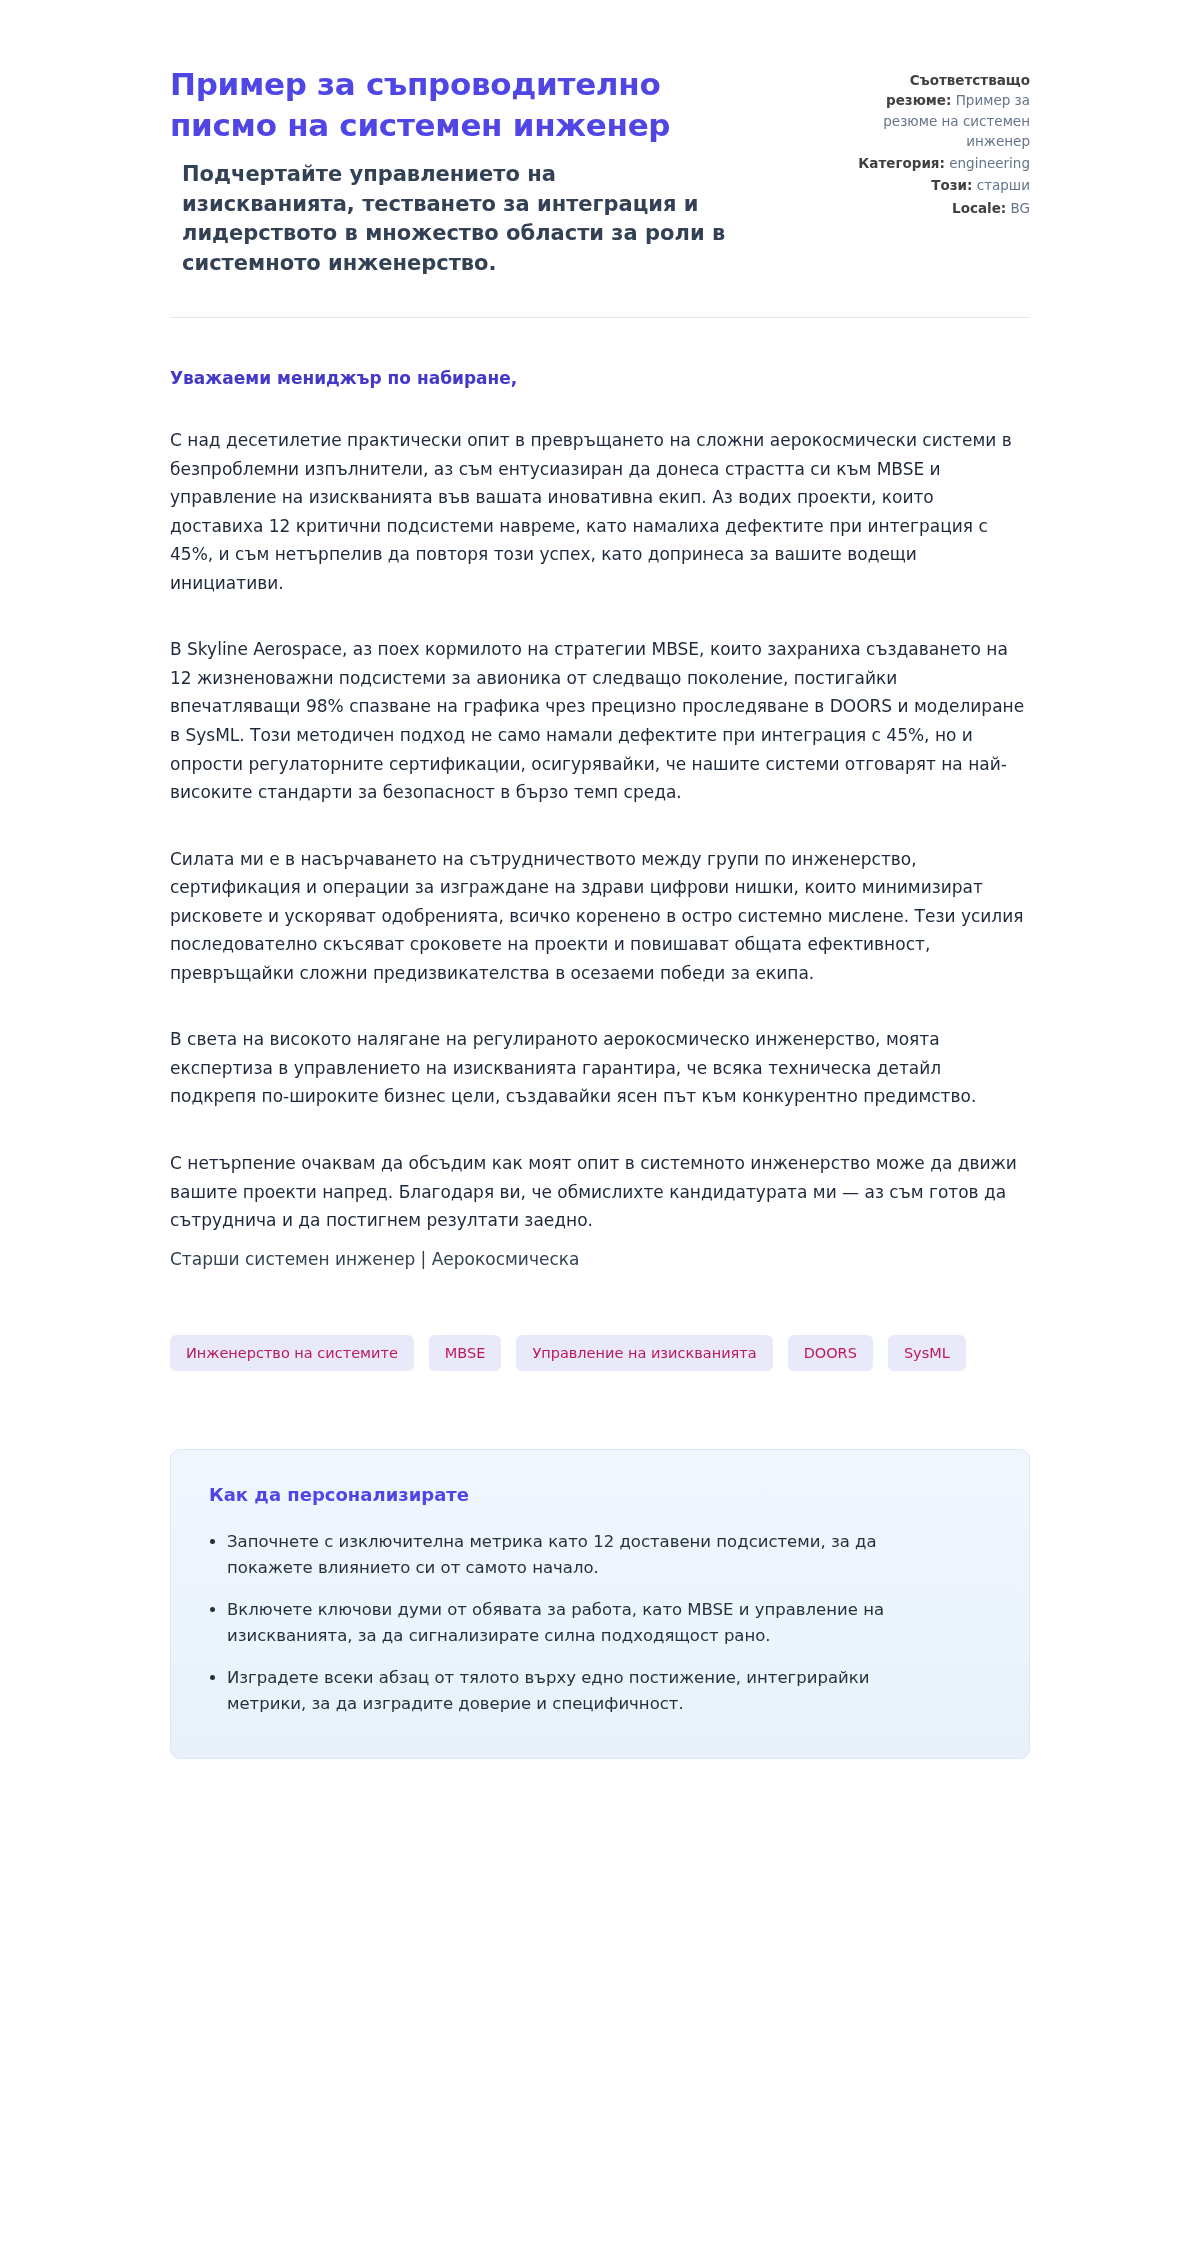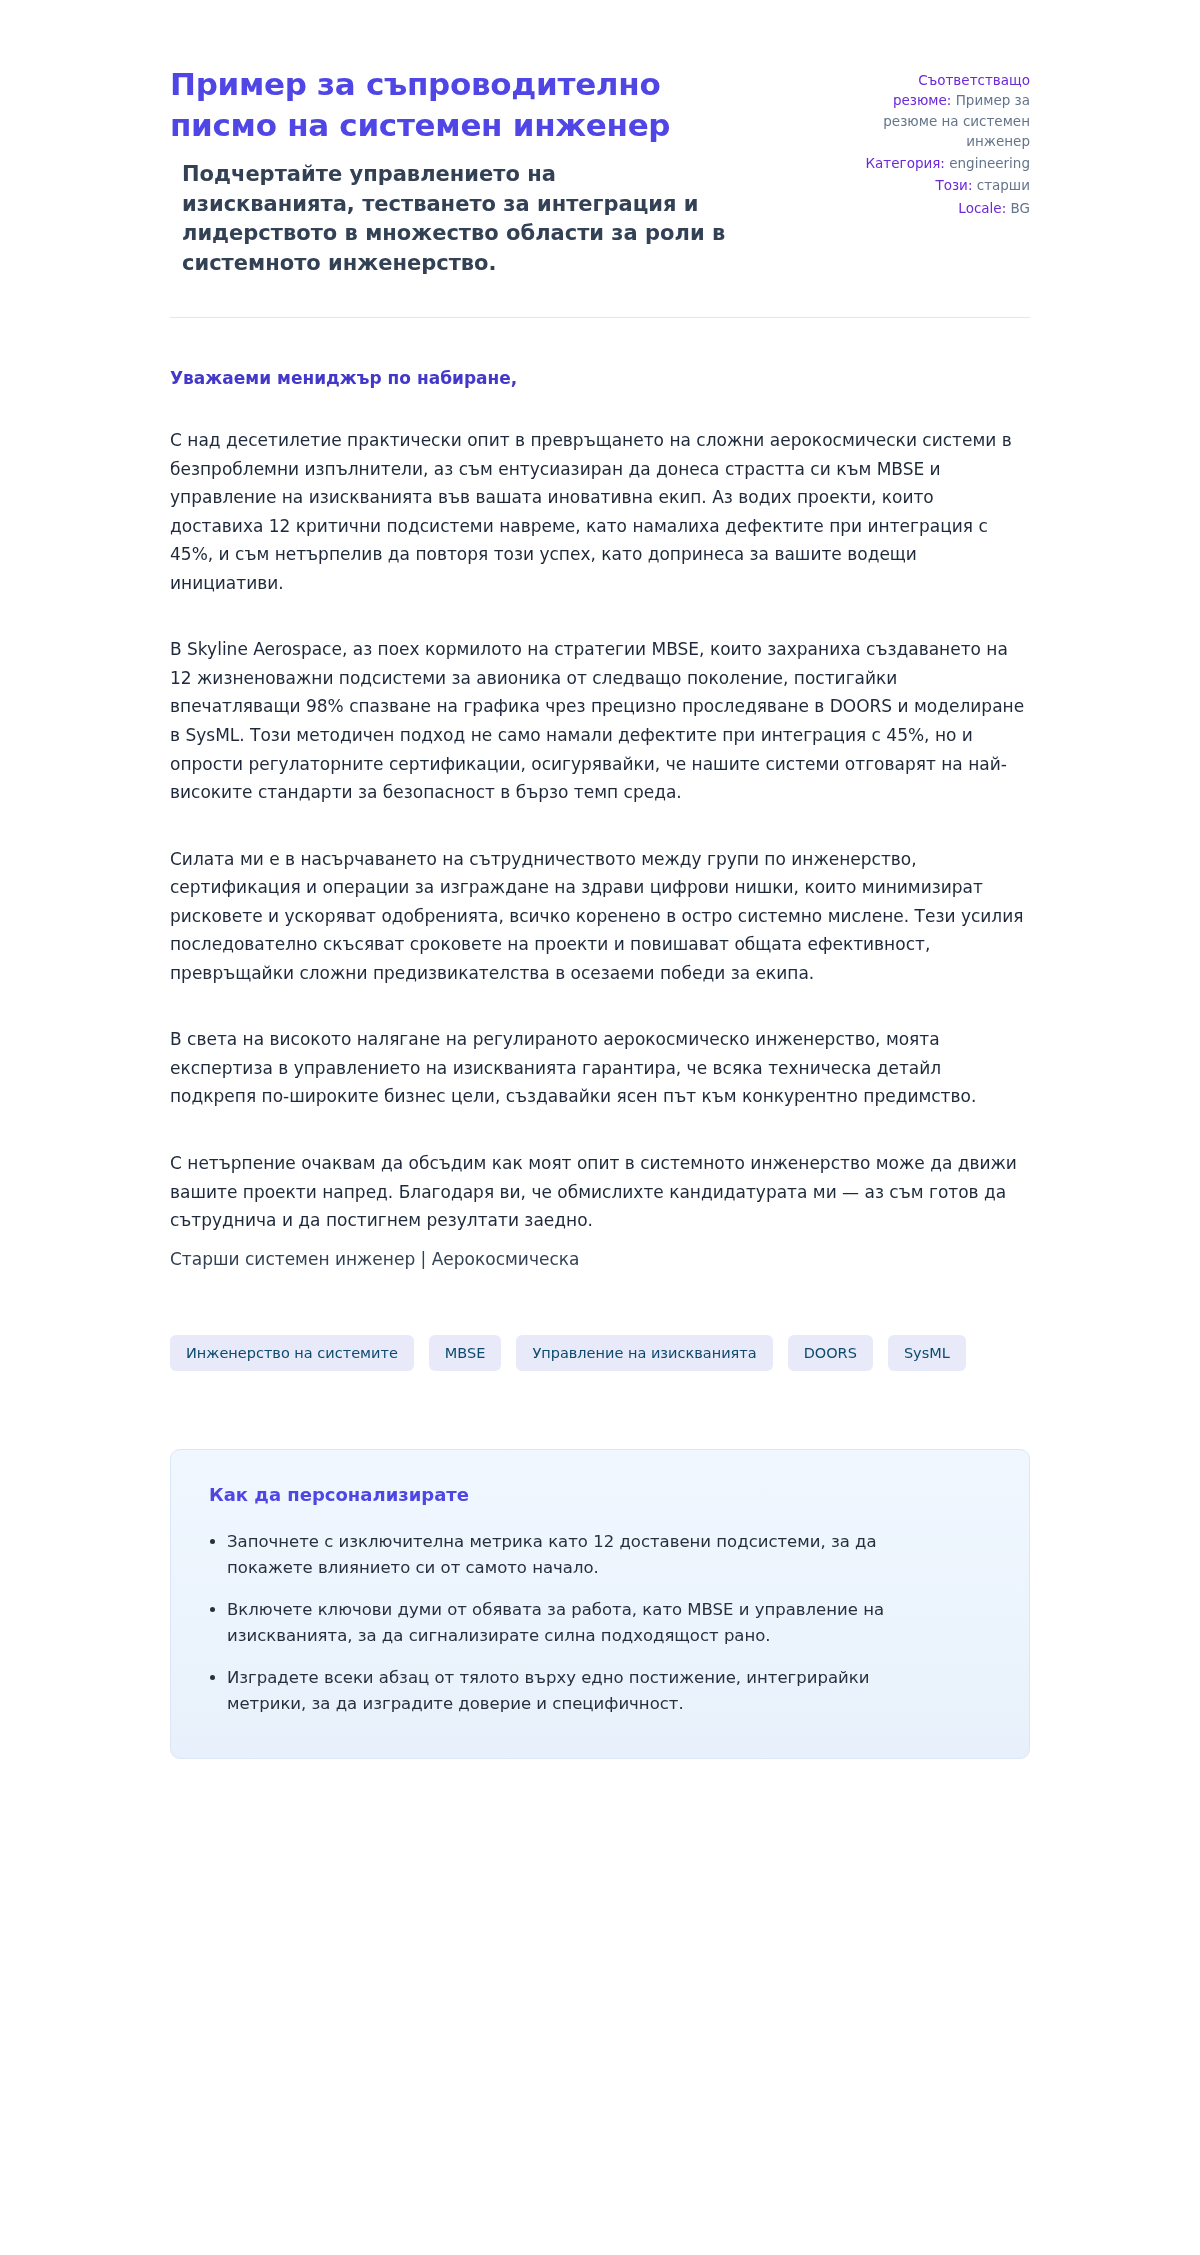--- a/index.html
+++ b/index.html
@@ -43,21 +43,21 @@
   .meta {
     width: 172px;
     flex: 0 0 172px;
     text-align: right;
     font-size: 13.5px;
     line-height: 1.5;
     color: #64748b;
     padding-top: 6px;
   }
   .meta-row { margin-bottom: 2px; }
-  .meta-row strong { color: #6d28d9; font-weight: 400; }
+  .meta-row strong { color: #404040; font-weight: 700; }
 
   
   .divider {
     border: 0;
     border-top: 1px solid #e2e8f0;
     margin-top: 38px;
   }
 
   
   .salutation {
@@ -87,21 +87,21 @@
   
   .tags {
     margin-top: 66px;
     display: flex;
     flex-wrap: wrap;
     gap: 15px;
   }
   .chip {
     display: inline-block;
     background: #e8eafa;
-    color: #0c4a6e;
+    color: #be185d;
     font-size: 14.5px;
     line-height: 1;
     padding: 11px 16px;
     border-radius: 6px;
     white-space: nowrap;
   }
 
   
   .tips {
     margin-top: 78px;

